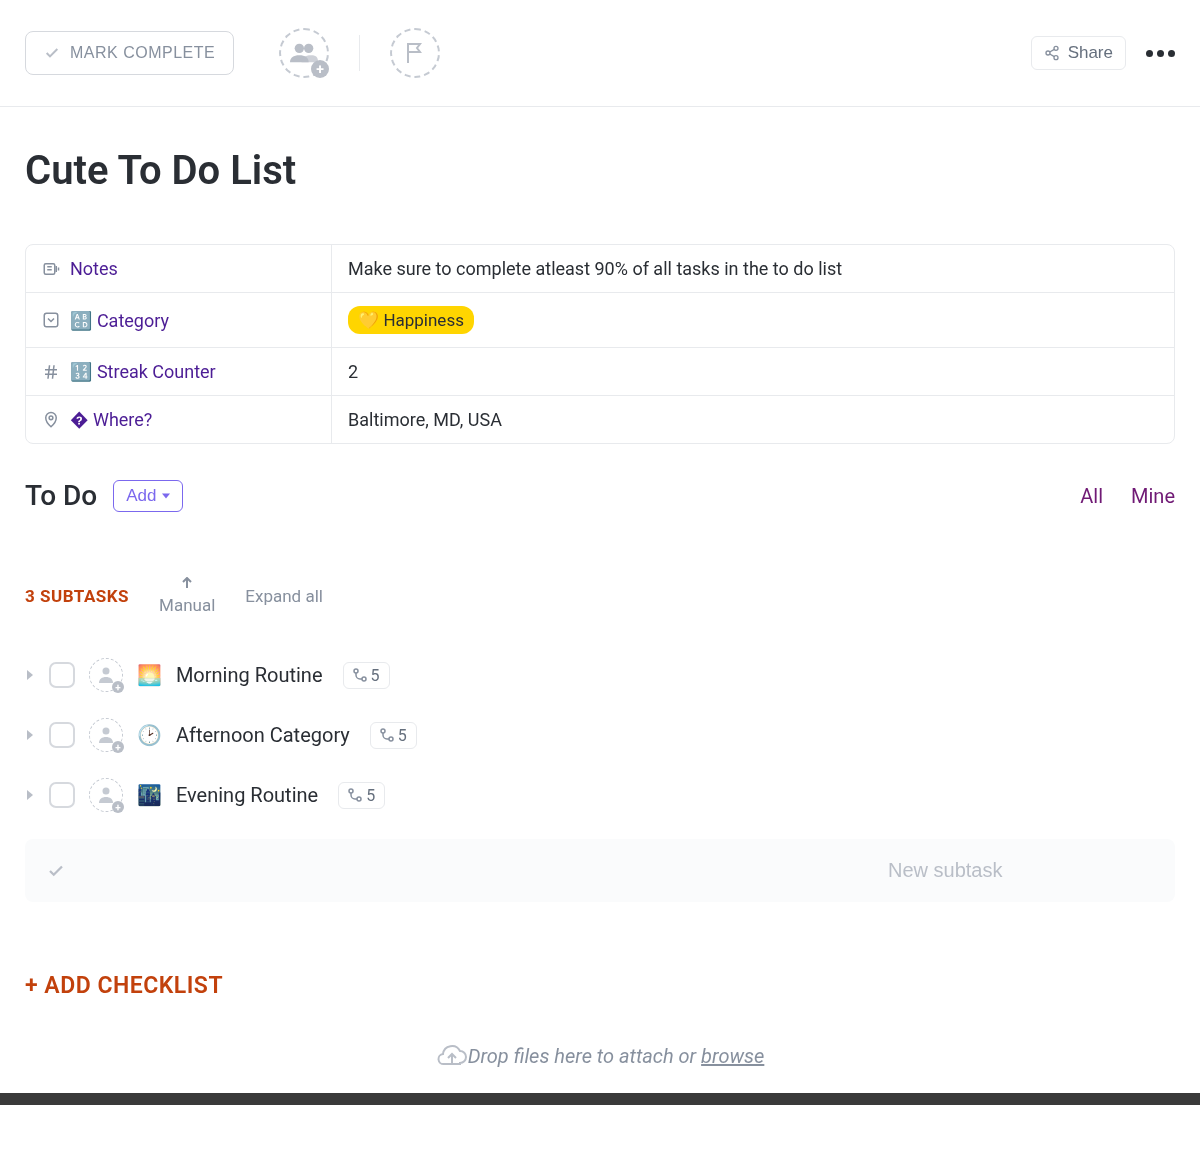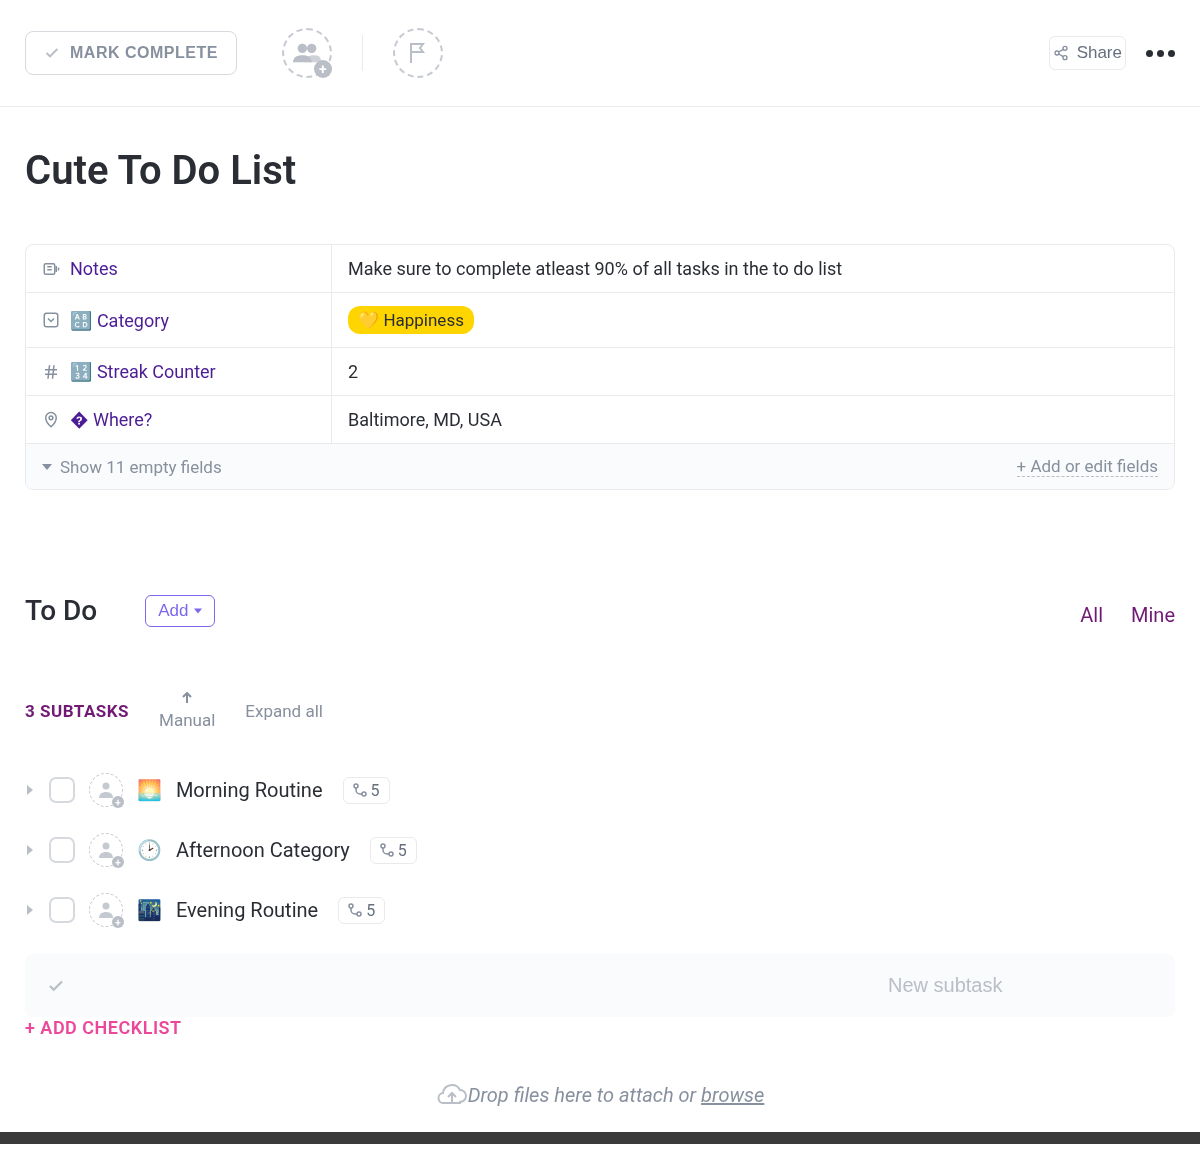--- a/index.html
+++ b/index.html
@@ -1,54 +1,54 @@
 <!DOCTYPE html>
 <html><head>
 <meta charset="utf-8">
 <style>
 * { box-sizing: border-box; margin: 0; padding: 0; }
 body { font-family: -apple-system, BlinkMacSystemFont, "Segoe UI", Roboto, sans-serif; background: #fff; color: #2a2e34; width: 1200px; }
 .header { display: flex; align-items: center; padding: 28px 25px; border-bottom: 1px solid #e8eaed; }
-.mark-complete-btn { display: flex; align-items: center; gap: 10px; padding: 12px 18px; border: 1px solid #d6d9de; border-radius: 8px; background: #fff; color: #87909e; font-size: 16px; font-weight: 700; letter-spacing: 0.5px; cursor: pointer; text-align: right; }
+.mark-complete-btn { display: flex; align-items: center; gap: 10px; padding: 12px 18px; border: 1px solid #d6d9de; border-radius: 8px; background: #fff; color: #87909e; font-size: 16px; font-weight: 400; letter-spacing: 0.5px; cursor: pointer; text-align: right; }
 .check-icon { width: 16px; height: 16px; }
 .header-actions { display: flex; align-items: center; gap: 30px; margin-left: 45px; }
 .circle-dashed { width: 50px; height: 50px; border-radius: 50%; border: 2px dashed #c5cad2; display: flex; align-items: center; justify-content: center; position: relative; cursor: pointer; }
 .people-icon { width: 28px; height: 20px; }
 .plus-badge { position: absolute; bottom: -2px; right: -2px; width: 18px; height: 18px; border-radius: 50%; background: #b9bec7; color: #fff; display: flex; align-items: center; justify-content: center; font-size: 14px; font-weight: bold; }
 .vdiv { width: 1px; height: 36px; background: #e8eaed; }
 .flag-icon { width: 20px; height: 22px; }
 .header-right { margin-left: auto; display: flex; align-items: center; gap: 20px; }
-.share-btn { display: flex; align-items: center; gap: 8px; padding: 6px 3px; border: 1px solid #e8eaed; border-radius: 6px; background: #fff; color: #656f7d; font-size: 17px; cursor: pointer; }
+.share-btn { display: flex; align-items: center; gap: 8px; padding: 6px 12px; border: 1px solid #e8eaed; border-radius: 6px; background: #fff; color: #656f7d; font-size: 17px; cursor: pointer; }
 .more-icon { cursor: pointer; display: flex; gap: 4px; }
 .more-icon .dot { width: 7px; height: 7px; border-radius: 50%; background: #2a2e34; }
 
 .page-content { padding: 0 25px; }
 .page-title { font-size: 40px; font-weight: 600; color: #2a2e34; margin: 40px 0 50px; }
 
 .fields-table { border: 1px solid #e8eaed; border-radius: 8px; overflow: hidden; }
 .field-row { display: flex; border-bottom: 1px solid #e8eaed; }
 .field-row:last-child { border-bottom: none; }
 .field-label { width: 306px; display: flex; align-items: center; gap: 10px; padding: 13px 16px; border-right: 1px solid #e8eaed; color: #4c1d95; font-size: 18px; }
 .field-icon { width: 18px; height: 18px; flex-shrink: 0; }
 .field-value { flex: 1; padding: 13px 16px; font-size: 18px; color: #2a2e34; display: flex; align-items: center; }
 .category-pill { background: #ffd500; color: #2a2e34; padding: 4px 10px; border-radius: 12px; font-size: 17px; }
 .fields-footer { display: flex; justify-content: space-between; align-items: center; padding: 12px 16px; background: #fafbfc; font-size: 17px; color: #87909e; }
 .fields-footer-left { display: flex; align-items: center; gap: 8px; cursor: pointer; }
 .caret-down { width: 10px; height: 10px; }
 .edit-fields-link { color: #87909e; border-bottom: 1px dashed #b9bec7; cursor: pointer; }
 
-.todo-header { display: flex; align-items: flex-end; margin-top: 104px; gap: 32px; }
+.todo-header { display: flex; align-items: center; margin-top: 35px; }
 .todo-title { font-size: 28px; font-weight: 500; color: #2a2e34; margin-right: 16px; }
 .add-btn { display: flex; align-items: center; gap: 6px; padding: 5px 12px; border: 1px solid #7b68ee; border-radius: 6px; background: #fff; color: #7b68ee; font-size: 17px; cursor: pointer; }
 .add-btn .caret { width: 8px; height: 8px; }
 .todo-right { margin-left: auto; display: flex; gap: 28px; font-size: 20px; color: #701a75; }
 .todo-right span { cursor: pointer; }
 
 .subtask-bar { display: flex; align-items: center; gap: 30px; margin-top: 65px; font-size: 17px; }
-.subtask-count { font-weight: 700; letter-spacing: 0.5px; color: #701a75; }
+.subtask-count { font-weight: 700; letter-spacing: 0.5px; color: #c2410c; }
 .manual-sort { display: flex; align-items: center; gap: 6px; color: #87909e; cursor: pointer; flex-direction: column; }
 .arrow-up { width: 12px; height: 12px; }
 .expand-all { color: #87909e; cursor: pointer; }
 
 .task-list { margin-top: 30px; }
 .task-row { display: flex; align-items: center; gap: 14px; padding: 13px 0; }
 .expand-caret { width: 10px; height: 10px; cursor: pointer; flex-shrink: 0; }
 .checkbox { width: 26px; height: 26px; border: 2px solid #d6d9de; border-radius: 7px; cursor: pointer; flex-shrink: 0; }
 .assignee-dashed { width: 34px; height: 34px; border-radius: 50%; border: 1.5px dashed #c5cad2; display: flex; align-items: center; justify-content: center; position: relative; cursor: pointer; flex-shrink: 0; }
 .assignee-dashed .person { width: 14px; height: 16px; }
@@ -56,21 +56,21 @@
 .task-emoji { font-size: 20px; }
 .task-name { font-size: 20px; color: #2a2e34; }
 .count-pill { display: flex; align-items: center; gap: 4px; padding: 3px 9px; border: 1px solid #e8eaed; border-radius: 6px; font-size: 16px; color: #656f7d; margin-left: 6px; }
 .branch-icon { width: 14px; height: 14px; }
 
 .new-subtask-row { display: flex; align-items: center; gap: 20px; padding: 20px 22px; margin-top: 14px; background: #fafbfc; border-radius: 8px; justify-content: space-between; }
 .new-check { width: 18px; height: 18px; }
 .new-subtask-row input { border: none; background: transparent; font-size: 20px; color: #87909e; outline: none; font-style: normal; }
 .new-subtask-row input::placeholder { color: #b9bec7; }
 
-.add-checklist { font-size: 18px; font-weight: 600; letter-spacing: 0.5px; color: #ec4899; cursor: pointer; }
+.add-checklist { margin-top: 70px; font-size: 23px; font-weight: 600; letter-spacing: 0.5px; color: #c2410c; cursor: pointer; }
 
 .dropzone { display: flex; align-items: center; justify-content: center; margin-top: 30px; padding: 14px 0; font-size: 20px; font-style: italic; color: #87909e; }
 .cloud-icon { width: 32px; height: 26px; }
 .browse-link { text-decoration: underline; cursor: pointer; }
 
 .footer-band { height: 12px; background: #3a3a3a; margin-top: 10px; }
 </style>
 </head>
 <body>
 
@@ -173,29 +173,20 @@
             <path d="M12 21s-7-6-7-12a7 7 0 0114 0c0 6-7 12-7 12z"></path>
             <circle cx="12" cy="9" r="2.5"></circle>
           </svg>
         <span>� Where?</span>
       </div>
       <div class="field-value">
           <span>Baltimore, MD, USA</span>
         </div>
     </div>
 
-    <div class="fields-footer">
-      <div class="fields-footer-left">
-        <svg class="caret-down" viewBox="0 0 10 10" fill="#87909e">
-            <polygon points="0,2 10,2 5,8"></polygon>
-          </svg>
-        <span>Show 11 empty fields</span>
-      </div>
-      <span class="edit-fields-link">+ Add or edit fields</span>
-    </div>
   </div>
 
   <div class="todo-header">
     <div class="todo-title">To Do</div>
     <button class="add-btn">
       <span>Add</span>
       <svg class="caret" viewBox="0 0 10 10" fill="#7b68ee">
           <polygon points="0,2 10,2 5,8"></polygon>
         </svg>
     </button>

